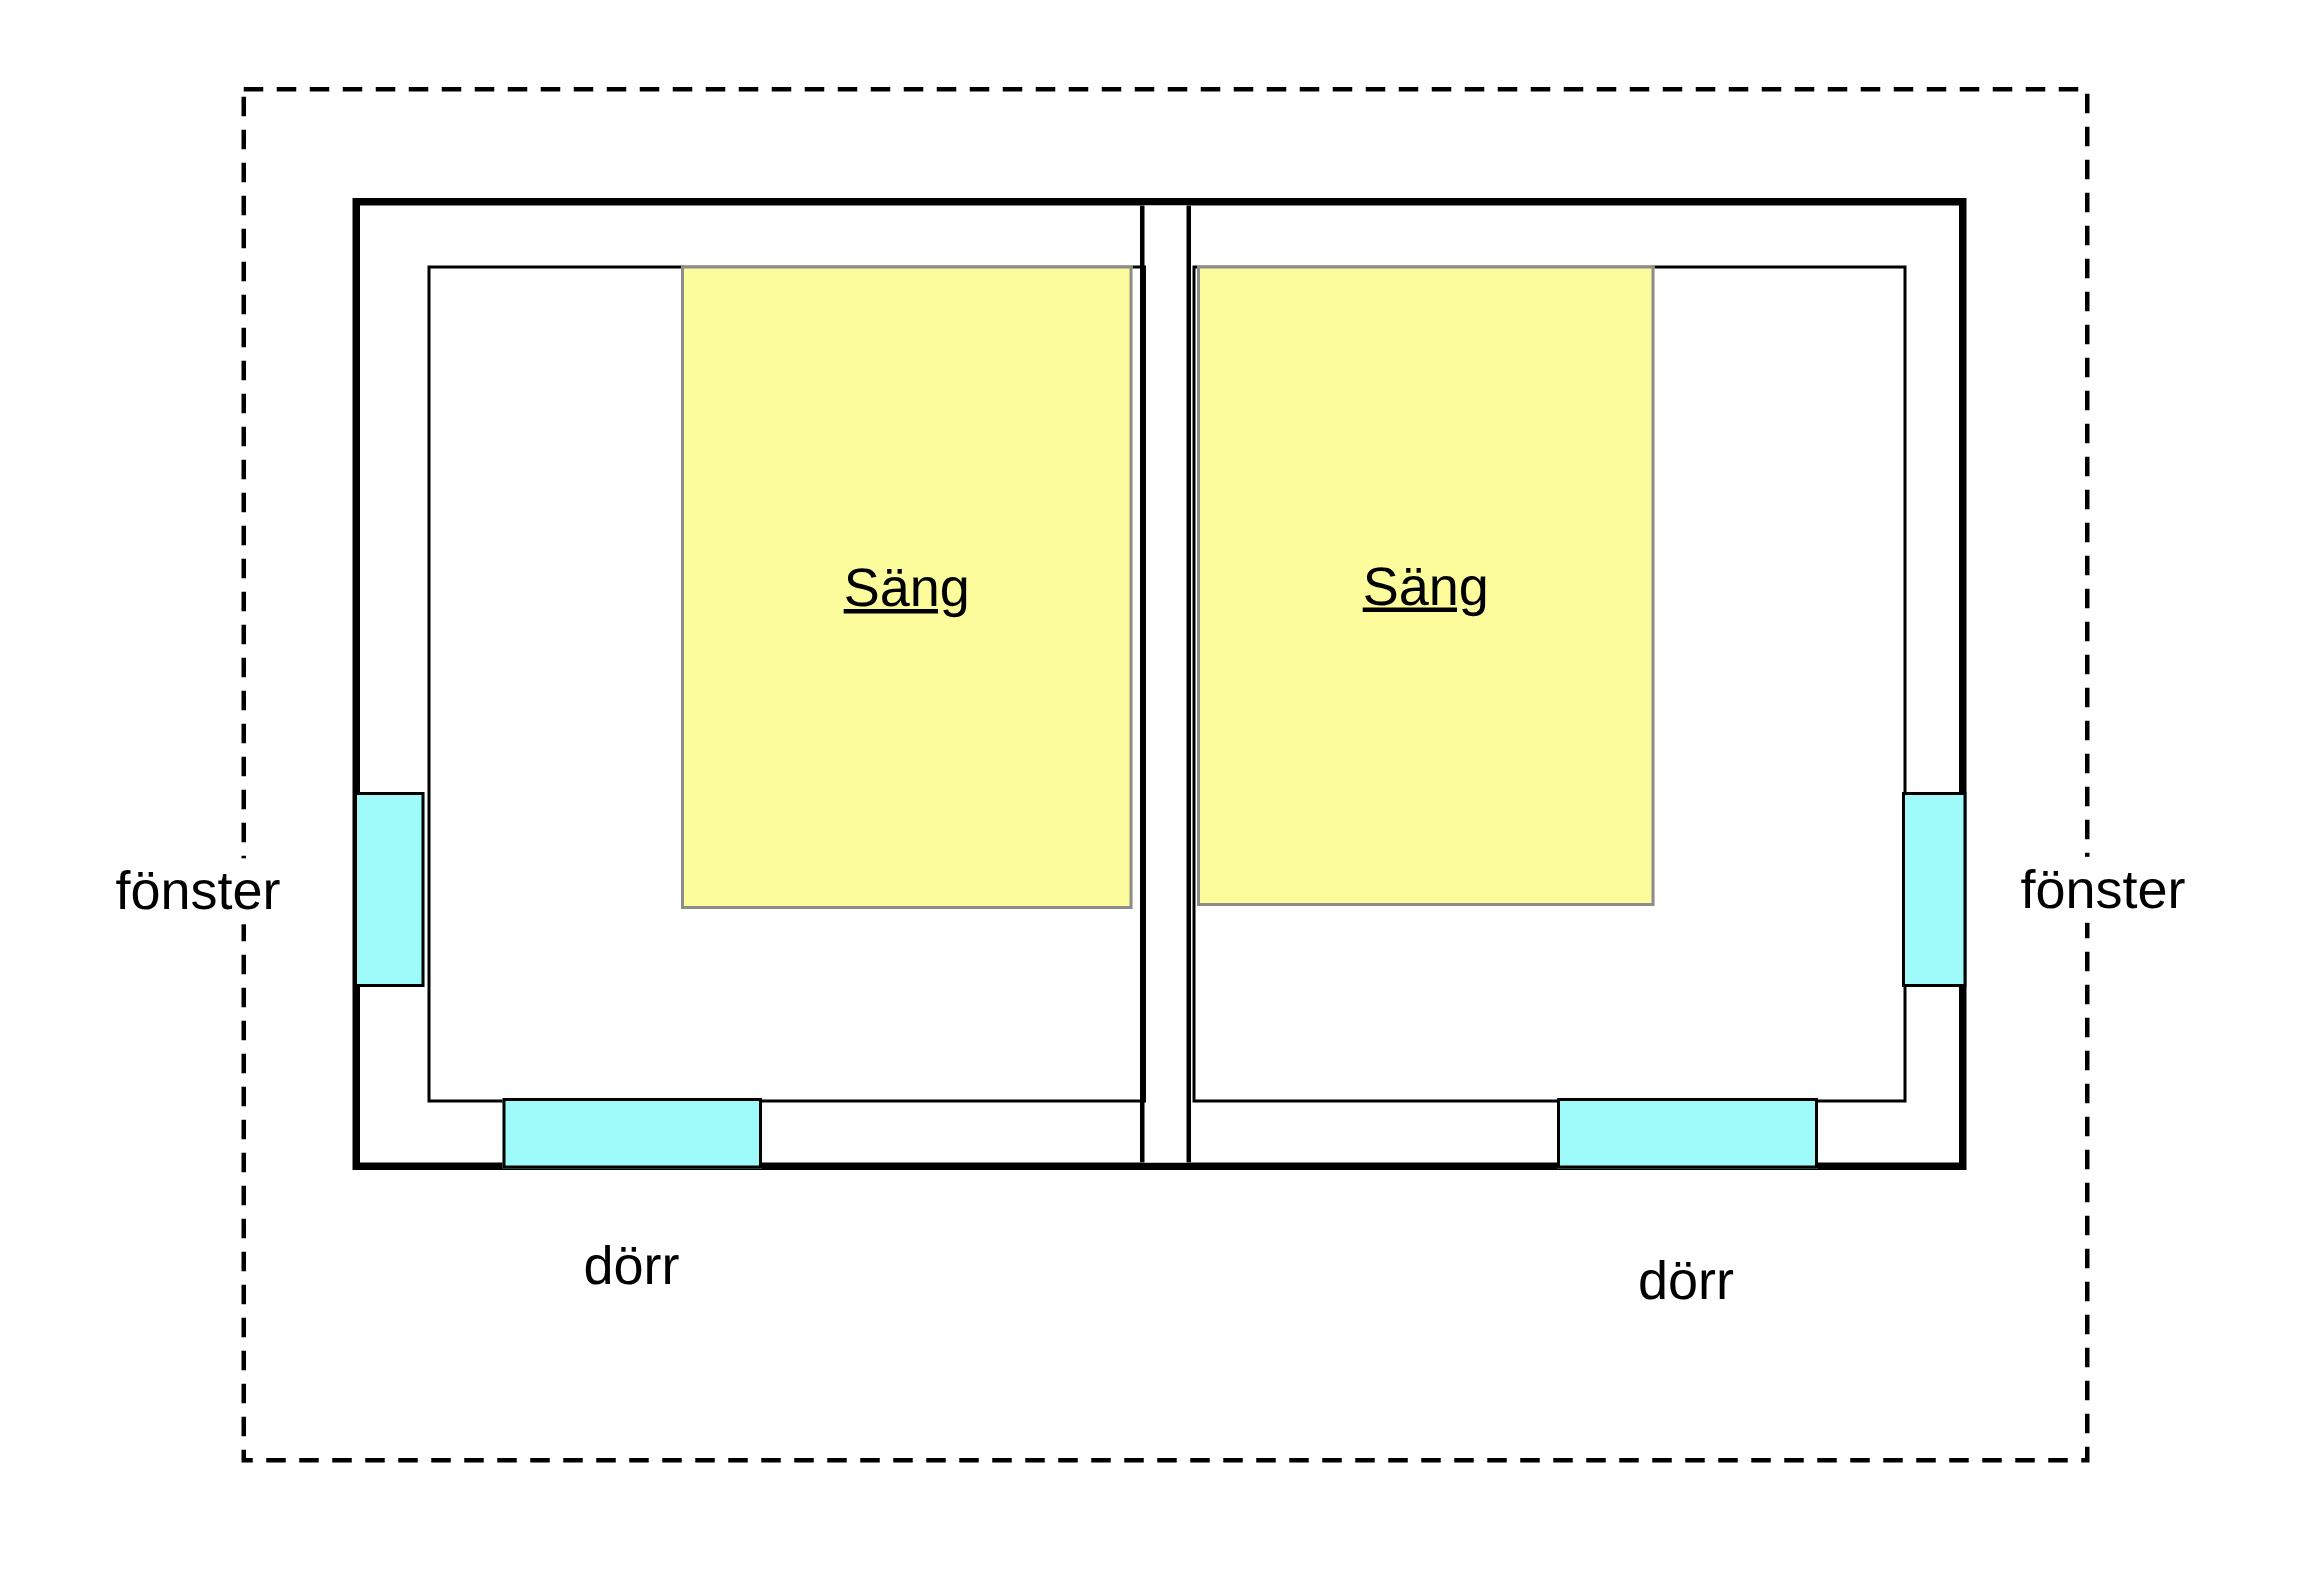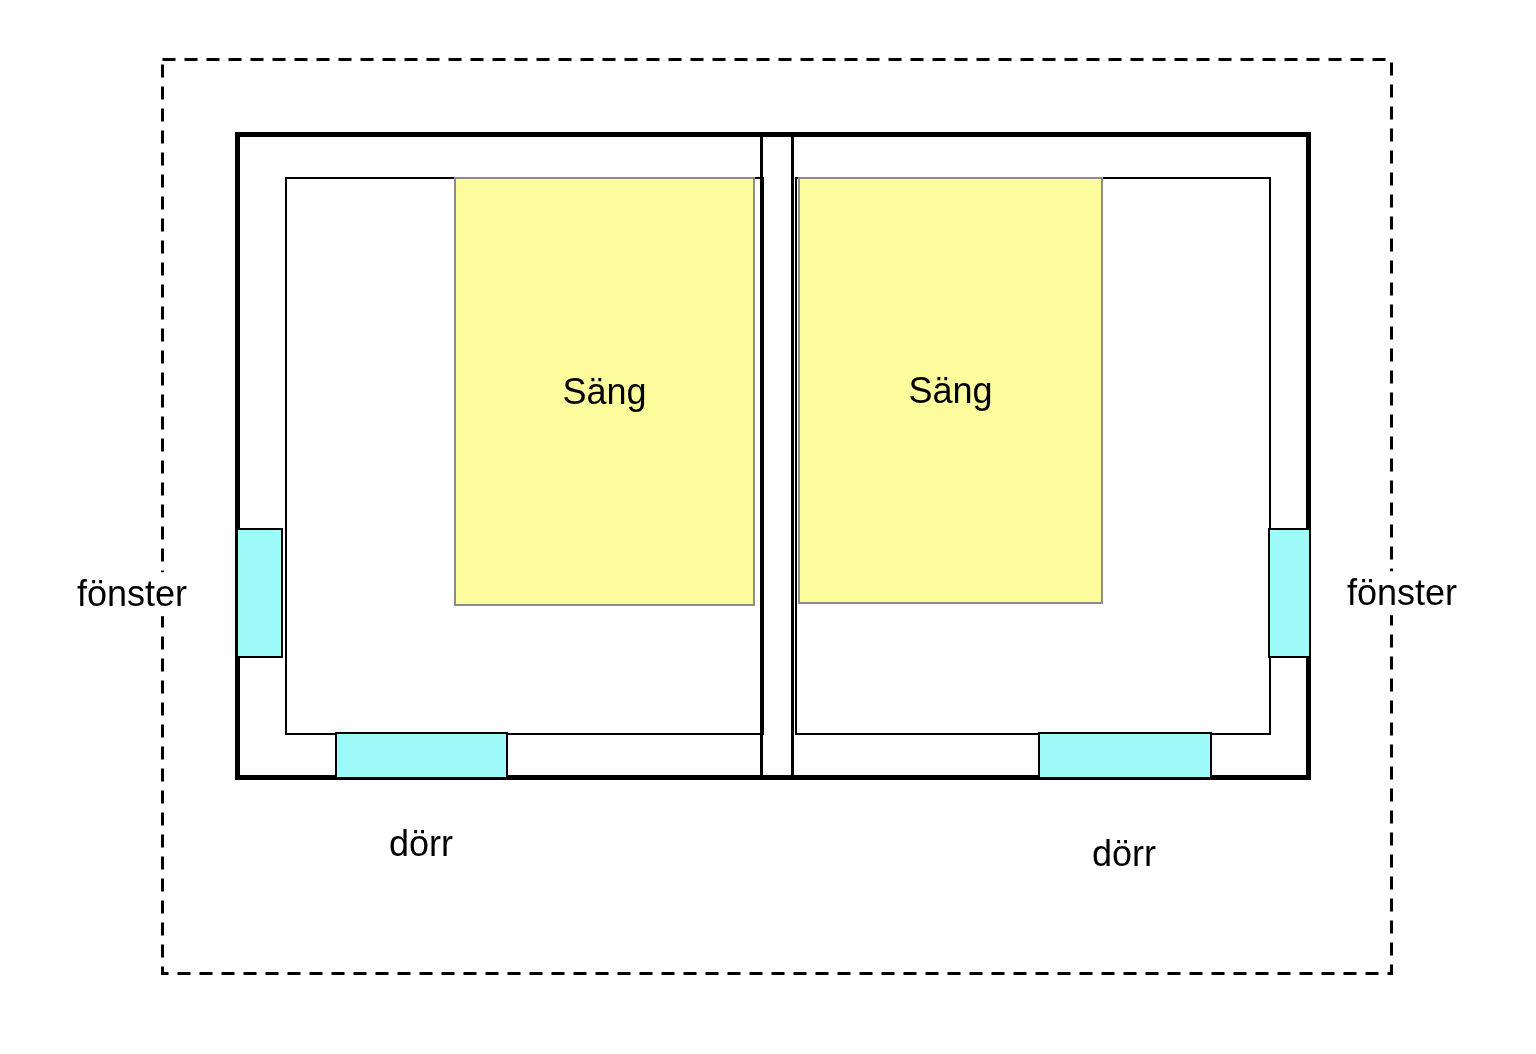--- a/index.html
+++ b/index.html
@@ -9,21 +9,21 @@
   }
   .canvas {
     position: relative;
     width: 1536px;
     height: 1054px;
     background: var(--c-background, #ffffff);
     font-family: "Liberation Sans", sans-serif;
     color: var(--c-line, #000000);
     overflow: hidden;
   }
-  .abs { position: absolute; box-sizing: border-box; }
+  .abs { position: absolute; box-sizing: border-box; text-decoration: underline; }
 
   
   .boundary-svg {
     position: absolute;
     left: 0; top: 0;
     width: 1536px; height: 1054px;
   }
 
   
   .outer-wall {

